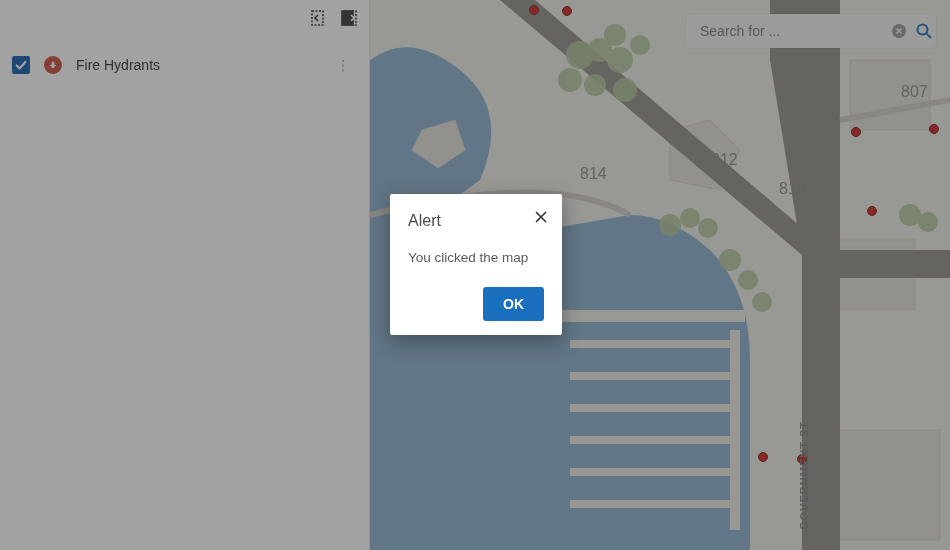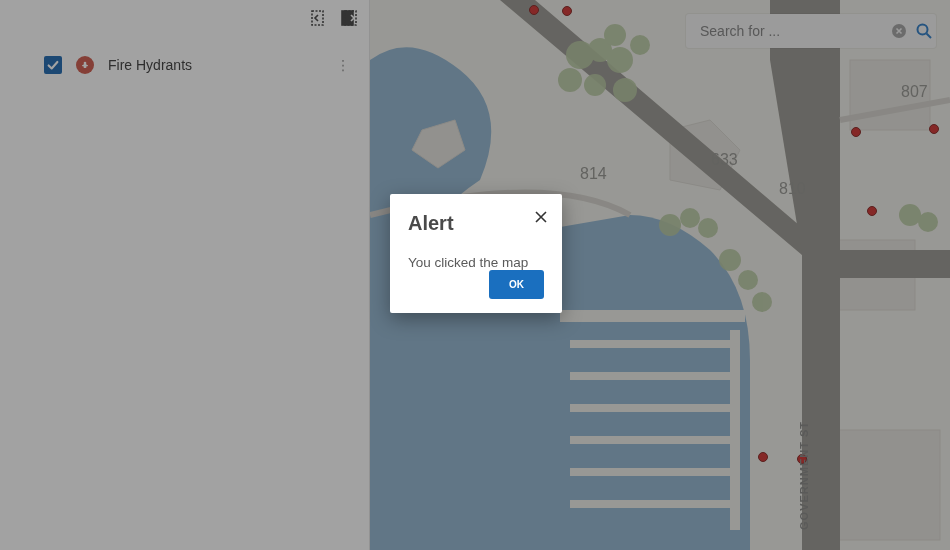--- a/index.html
+++ b/index.html
@@ -1,20 +1,20 @@
 <!DOCTYPE html>
 <html><head>
 <meta charset="utf-8">
 <style>
   * { box-sizing: border-box; }
   html, body { margin: 0; padding: 0; width: 950px; height: 550px; font-family: "Segoe UI", Arial, sans-serif; overflow: hidden; }
 
   
   .app { display: flex; width: 950px; height: 550px; position: relative; background:#fff; }
-  .sidebar { width: 370px; height: 100%; background: #fdfdfd; border-right: 1px solid #e0e0e0; position: relative; padding-left: 32px; }
+  .sidebar { width: 370px; height: 100%; background: #fdfdfd; border-right: 1px solid #e0e0e0; position: relative; }
   .map-pane { flex: 1; height: 100%; position: relative; background: #e8e6e2; overflow: hidden; }
 
   
   .sidebar-top-icons { position: absolute; top: 8px; right: 10px; display: flex; gap: 10px; }
   .sidebar-top-icons .ticon { width: 20px; height: 20px; color: #333; display:flex; align-items:center; justify-content:center; cursor:pointer; }
 
   
   .layer-row { display: flex; align-items: center; gap: 14px; padding: 10px 12px; margin-top: 46px; position: relative; }
   .checkbox { width: 18px; height: 18px; background: #0a5aa8; border-radius: 2px; display:flex; align-items:center; justify-content:center; color:#fff; cursor:pointer; }
   .checkbox svg { width: 14px; height: 14px; }
@@ -31,25 +31,25 @@
   .search-input { flex:1; border:none; outline:none; background:transparent; font-size:14px; color:#8b5cf6; }
   .search-input::placeholder { color:#777; }
   .search-clear { color:#9a9a9a; cursor:pointer; display:flex; }
   .search-submit { color:#1a6fbf; cursor:pointer; display:flex; }
 
   
   .dim { position: absolute; inset:0; background: rgba(50,50,50,0.45); pointer-events:none; }
 
   
   .modal { position: absolute; left: 390px; top: 194px; width: 172px; background:#fff; border-radius:2px; box-shadow: 0 6px 20px rgba(0,0,0,0.35); padding: 18px 18px 14px 18px; z-index: 10; }
-  .modal-title { font-size: 20px; font-weight: 700; color:#4a4a4a; margin:0 0 20px 0; }
+  .modal-title { font-size: 16px; font-weight: 400; color:#4a4a4a; margin:0 0 20px 0; }
   .modal-close { position:absolute; top:16px; right:14px; color:#444; cursor:pointer; }
-  .modal-msg { font-size: 13.5px; color:#5a5a5a; }
+  .modal-msg { font-size: 13.5px; color:#5a5a5a; margin-bottom: 22px; }
   .modal-actions { display:flex; justify-content:flex-end; }
-  .ok-btn { background:#1a6fbf; color:#fff; border:none; font-size:10px; font-weight:600; padding: 9px 20px; border-radius:3px; cursor:pointer; }
+  .ok-btn { background:#1a6fbf; color:#fff; border:none; font-size:14px; font-weight:600; padding: 9px 20px; border-radius:3px; cursor:pointer; }
 
   
   .street-label { position:absolute; font-size:11px; font-weight:600; letter-spacing:1px; color:#7a7a78; writing-mode: vertical-rl; transform: rotate(180deg); }
   .street-label.gov { right: 140px; bottom: 20px; }
 
   .bldg-num { position:absolute; font-size:16px; color:#8a8a86; }
 </style>
 </head>
 <body>
 
@@ -153,21 +153,21 @@
           <circle cx="197" cy="11" r="4.5"></circle>
           <circle cx="486" cy="132" r="4.5"></circle>
           <circle cx="564" cy="129" r="4.5"></circle>
           <circle cx="502" cy="211" r="4.5"></circle>
           <circle cx="393" cy="457" r="4.5"></circle>
           <circle cx="432" cy="459" r="4.5"></circle>
         </g>
     </svg>
 
     <span class="bldg-num" style="left:210px; top:120px;margin-top:45px;">814</span>
-    <span class="bldg-num" style="left:341px; top:151px;">633</span>
+    <span class="bldg-num" style="left:341px; top:151px;">812</span>
     <span class="bldg-num" style="left:409px; top:180px;">810</span>
     <span class="bldg-num" style="left:531px; top:83px;">807</span>
 
     <span class="street-label gov">GOVERNMENT ST</span>
 
     <div class="search-wrap">
       <input class="search-input" placeholder="Search for ..." style="">
       <span class="search-clear">
         <svg width="16" height="16" viewBox="0 0 16 16" fill="#9a9a9a">
             <circle cx="8" cy="8" r="7"></circle>

